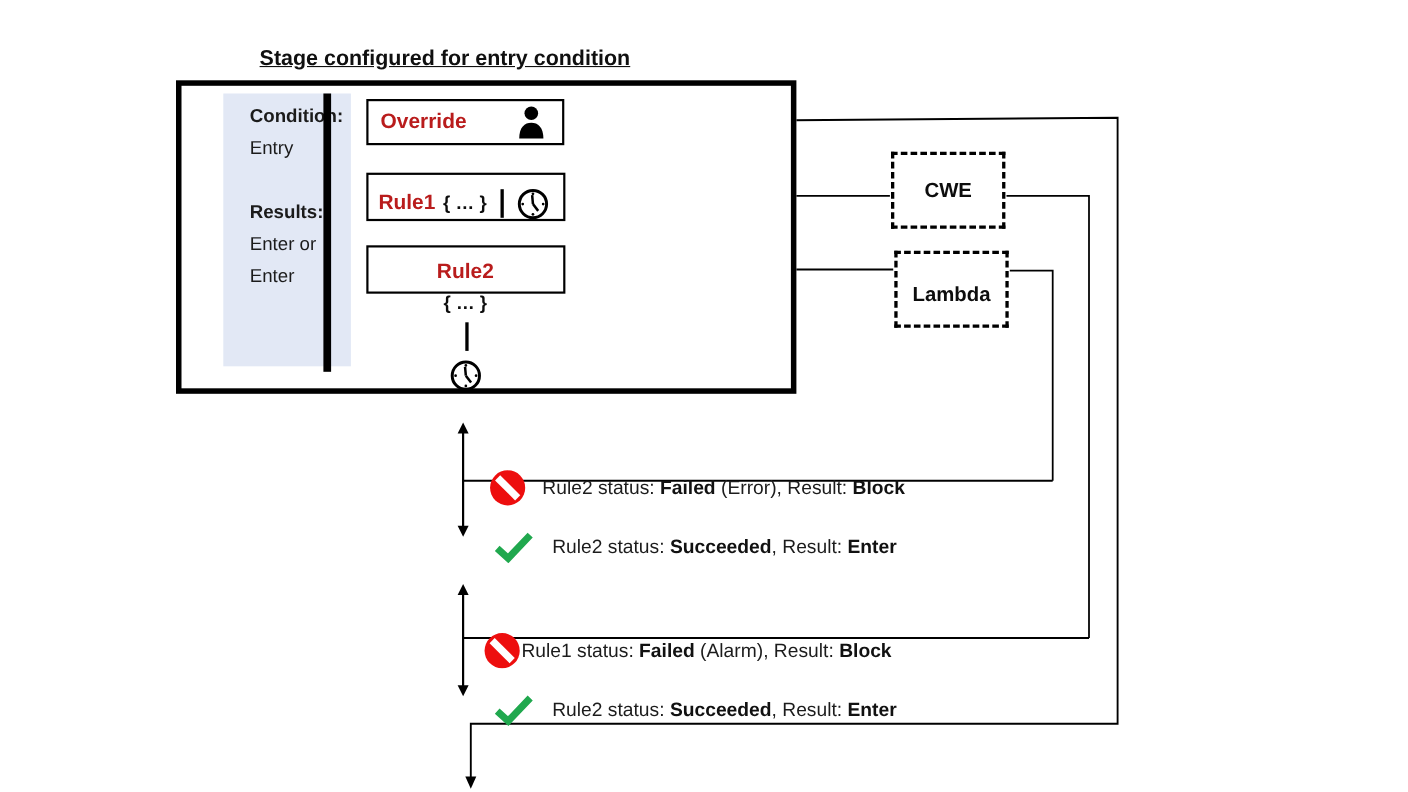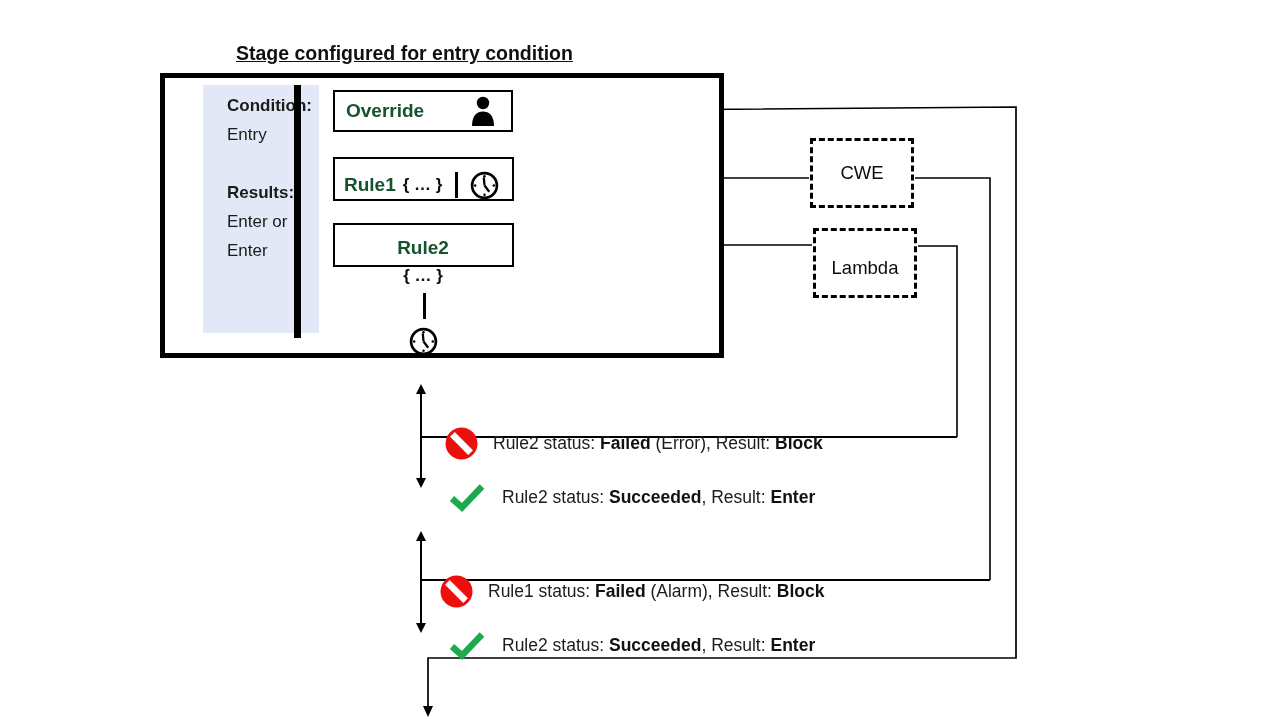--- a/index.html
+++ b/index.html
@@ -31,27 +31,27 @@
     position:absolute;left:129px;top:7px;width:7px;height:253px;background:#000;
   }
   .node{
     position:absolute;border:2px solid #000;background:#fff;
     display:flex;align-items:center;box-sizing:border-box;
   }
   .override-node{left:168px;top:12px;width:180px;height:42px;padding:0 14px 0 11px;justify-content:space-between;}
   .rule-node{left:168px;width:181px;height:44px;padding:12px 10px 0 9px;gap:7px;}
   .rule1-node{top:79px;}
   .rule2-node{top:145px;flex-direction:column;}
-  .node-label{font-size:19px;font-weight:bold;white-space:nowrap;color:#14532d;}
+  .node-label{font-size:19px;font-weight:bold;white-space:nowrap;color:#b91c1c;}
   .rule-body{font-size:17px;font-weight:bold;white-space:nowrap;color:#0d0d0d;}
   .rule-sep{width:3px;height:26px;background:#000;margin:0 4px 0 6px;flex:none;}
   .dashed-node{
     position:absolute;border:3px dashed #000;background:#fff;
     display:flex;align-items:center;justify-content:center;box-sizing:border-box;
-    font-size:18.5px;font-weight:normal;color:#0d0d0d;
+    font-size:18.5px;font-weight:bold;color:#0d0d0d;
   }
   .cwe-node{left:810px;top:138px;width:104px;height:70px;}
   .lambda-node{left:813px;top:228px;width:104px;height:70px;padding-top:10px;}
   .status-row{
     position:absolute;display:flex;align-items:center;margin-top:36px;
   }
   .row-text{margin:0;font-size:17.5px;color:#1c1c1c;white-space:nowrap;}
   .row-text b{font-weight:bold;color:#111;}
   .icon{flex:none;display:block;}
 </style>
@@ -151,21 +151,21 @@
     <p class="row-text"><span>Rule2 status: </span><b>Failed</b><span> (Error), Result: </span><b>Block</b></p>
   </div>
 
   <div class="status-row" style="left:449px;top:445px;height:32px;gap:17px;">
     <svg class="icon" width="36" height="29" viewBox="0 0 36 28">
       <path d="M3,15 L13,24 L33,3" fill="none" stroke-width="6.4" stroke="#20A84E"></path>
     </svg>
     <p class="row-text"><span>Rule2 status: </span><b>Succeeded</b><span>, Result: </span><b>Enter</b></p>
   </div>
 
-  <div class="status-row" style="left:440px;top:538px;height:34px;gap:15px;">
+  <div class="status-row" style="left:440px;top:538px;height:34px;gap:1px;">
     <svg class="icon" width="33" height="33" viewBox="0 0 32 32">
       <circle cx="16" cy="16" r="15.5" fill="#ED0E0E"></circle>
       <rect x="3.5" y="12.8" width="25" height="6.4" fill="#ffffff" transform="rotate(45 16 16)"></rect>
     </svg>
     <p class="row-text"><span>Rule1 status: </span><b>Failed</b><span> (Alarm), Result: </span><b>Block</b></p>
   </div>
 
   <div class="status-row" style="left:449px;top:593px;height:32px;gap:17px;">
     <svg class="icon" width="36" height="29" viewBox="0 0 36 28">
       <path d="M3,15 L13,24 L33,3" fill="none" stroke-width="6.4" stroke="#20A84E"></path>

